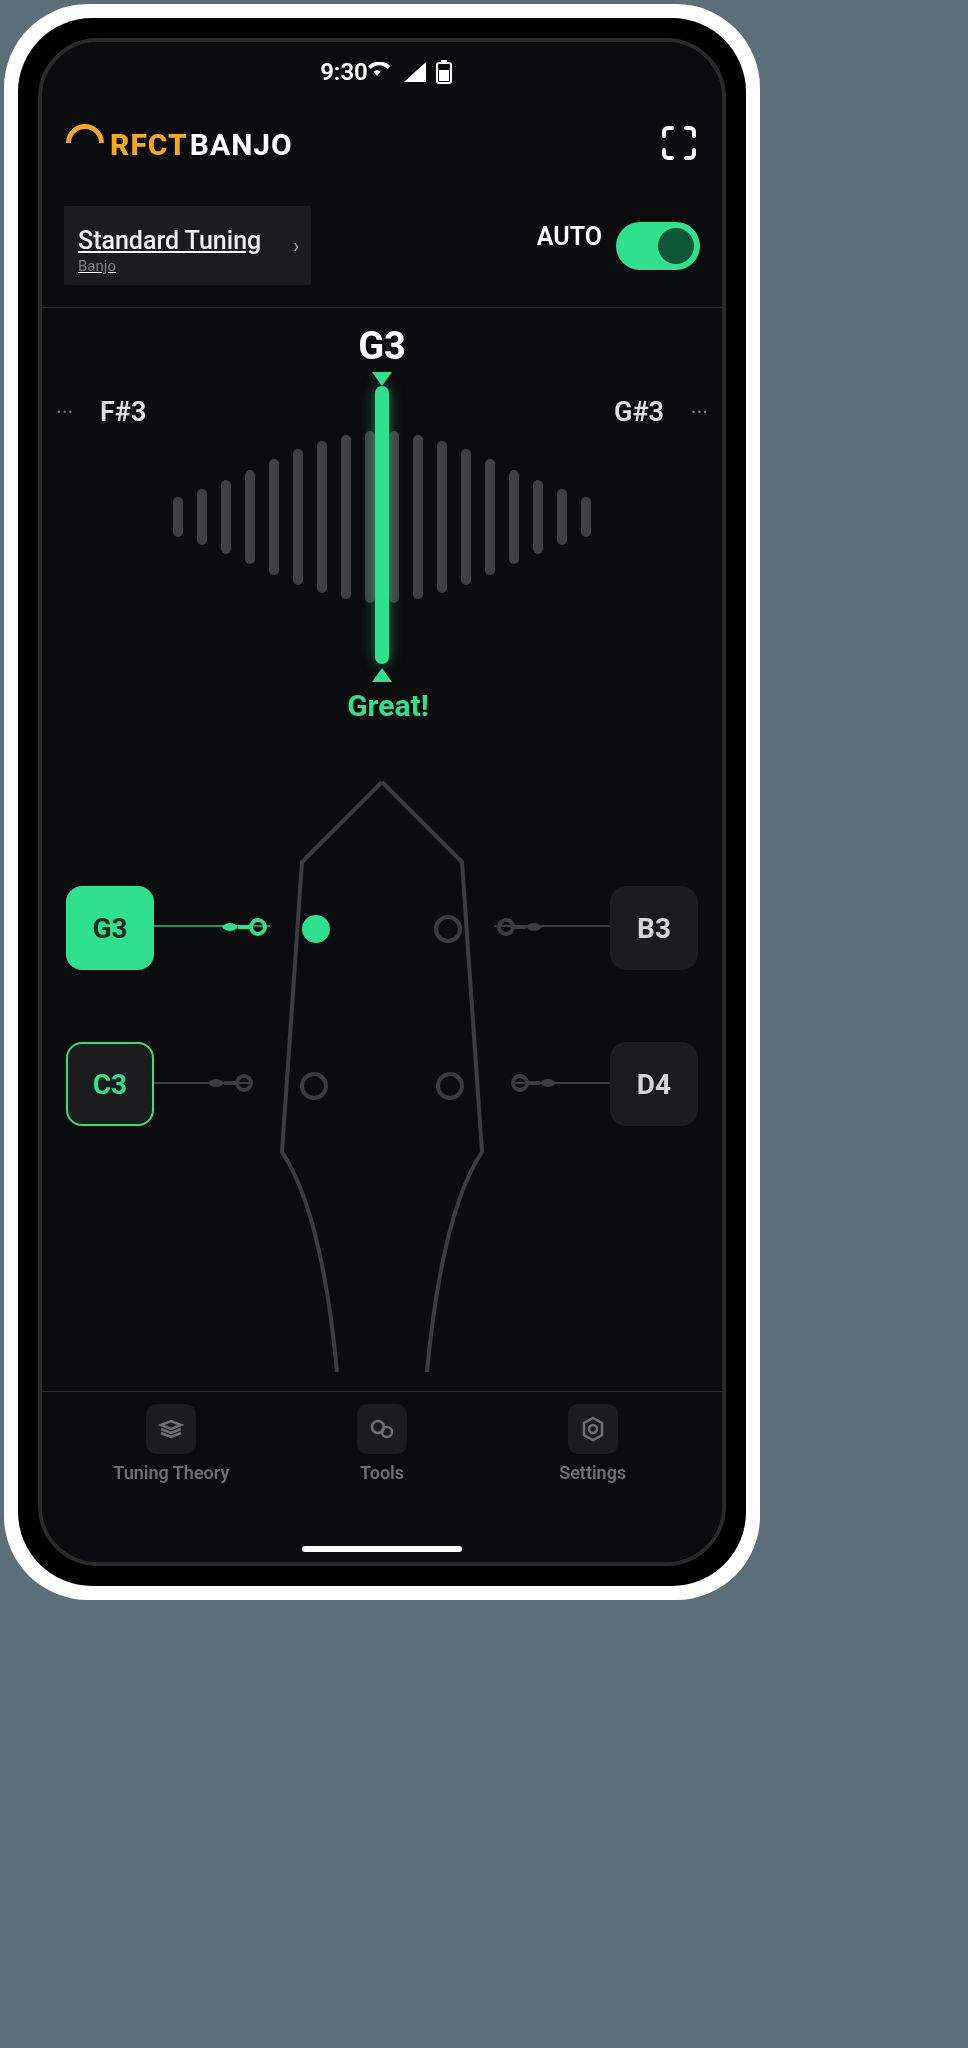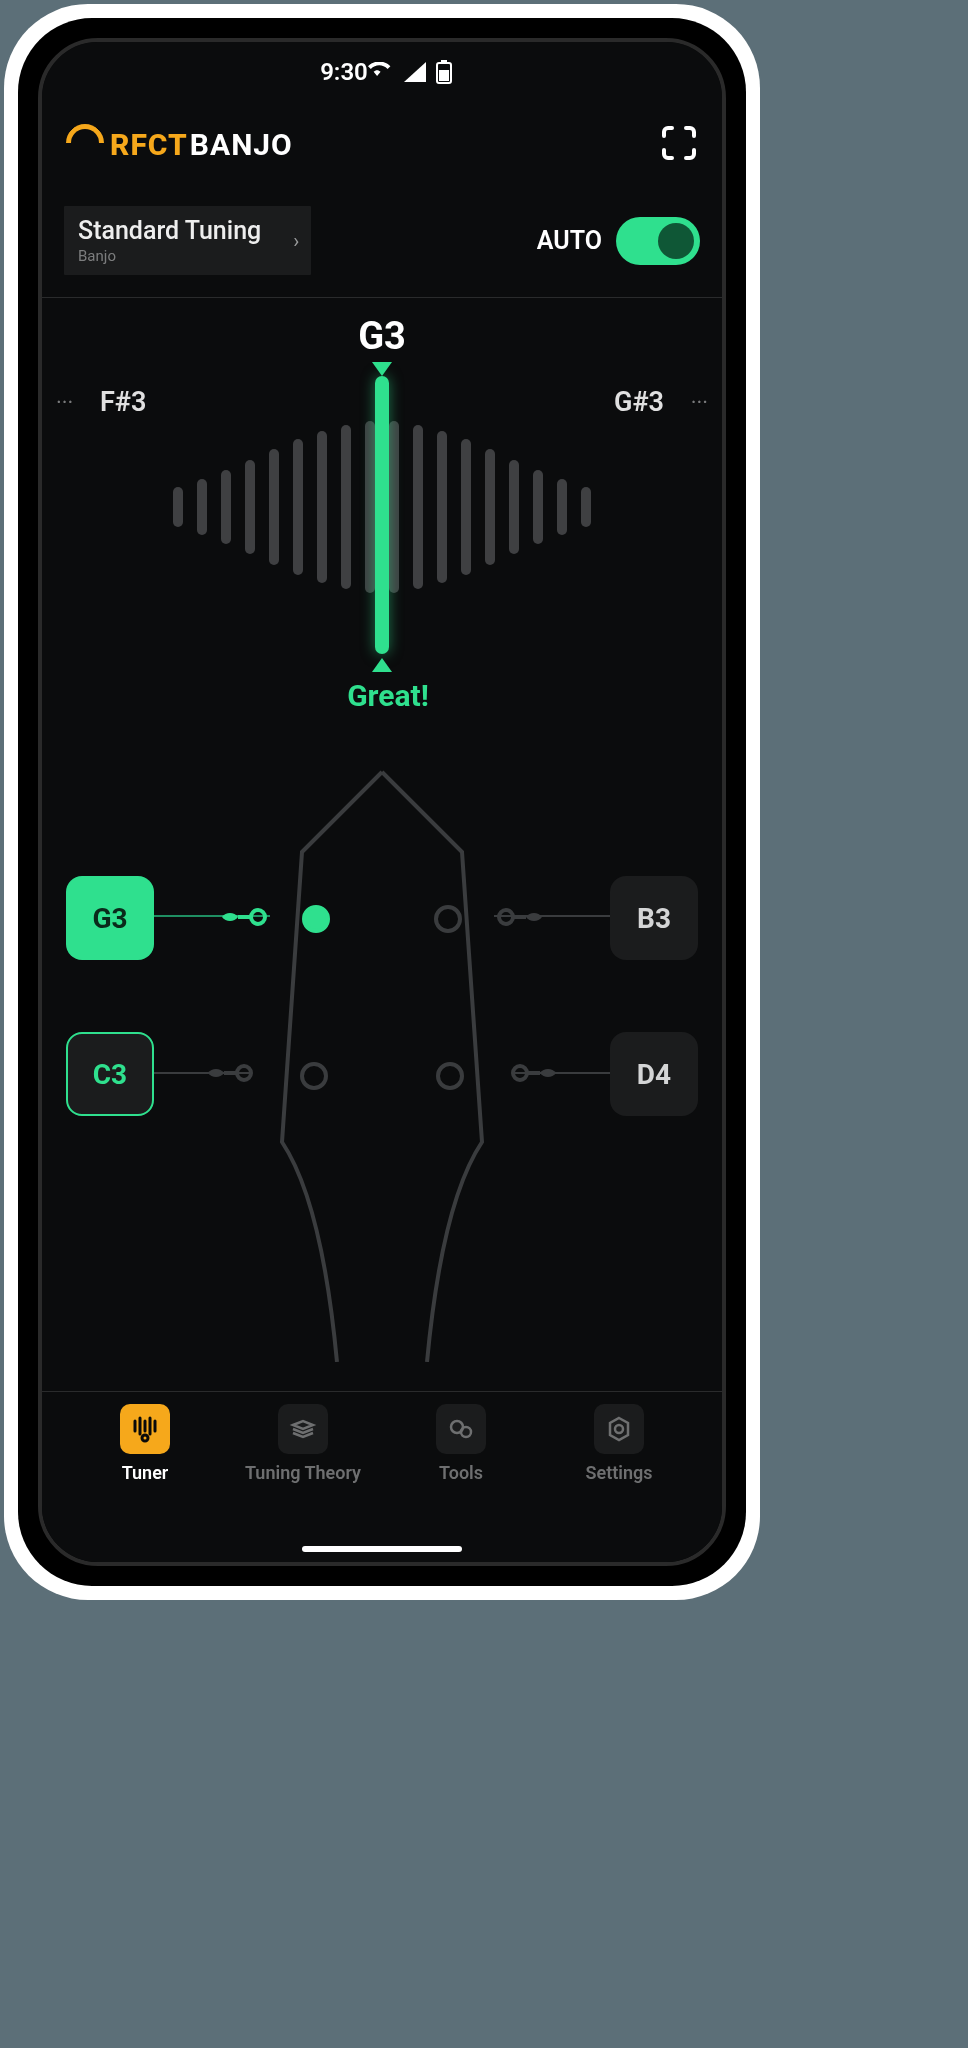--- a/index.html
+++ b/index.html
@@ -87,27 +87,28 @@
   .controls-row {
     margin-top:30px;
     padding:0 22px;
     display:flex;
     align-items:center;
     justify-content:space-between;
   }
   .tuning-select {
     background:#1b1c1d;
     border-radius:1px;
-    padding:10px 50px 10px 14px;
+    padding:20px 50px 10px 14px;
     position:relative;
+    text-decoration:underline;
   }
   .tuning-select .tlabel { font-size:25px; font-weight:500; color:#eee; }
   .tuning-select .tsub   { font-size:15px; color:#7c7d7e; margin-top:2px; }
   .tuning-select .chev   { position:absolute; right:12px; top:50%; transform:translateY(-50%); color:#9a9b9c; font-size:20px; }
-  .auto-group { display:flex; align-items:center; gap:14px;margin-left:20px; }
+  .auto-group { display:flex; gap:14px;margin-left:20px; }
   .auto-label { font-size:25px; font-weight:600; color:#fff; }
   .switch {
     width:84px; height:48px; border-radius:30px;
     background:#2fe08e;
     position:relative;
   }
   .switch .knob{
     position:absolute; right:6px; top:6px;
     width:36px; height:36px; border-radius:50%;
     background:#0f5736;
@@ -394,29 +395,20 @@
         <svg width="58" height="30">
                 <circle cx="42" cy="15" r="7" fill="none" stroke="#3a3c3e" stroke-width="4"></circle>
                 <path d="M34 15h-12" stroke="#3a3c3e" stroke-width="4"></path>
                 <path d="M22 15a10 10 0 0 1-16 0a10 10 0 0 1 16 0z" fill="#3a3c3e"></path>
               </svg>
       </span>
       <span class="peg-dot" style="right:258px; top:320px;"></span>
     </div>
 
     <div class="bottom-nav">
-      <div class="nav-item active">
-        <span class="nav-icon">
-          <svg width="30" height="30" viewBox="0 0 30 30" stroke="#0a0a0a" stroke-width="3" stroke-linecap="round" fill="none">
-            <path d="M5 7v10M10 4v16M15 7v10M20 4v16M25 7v10"></path>
-                  <circle cx="15" cy="24" r="3"></circle>
-          </svg>
-        </span>
-        <span class="nav-label">Tuner</span>
-      </div>
       <div class="nav-item">
         <span class="nav-icon">
           <svg width="28" height="28" viewBox="0 0 28 28" stroke="#6e6f70" stroke-width="2.5" fill="none">
             <path d="M4 10l10-4 10 4-10 4z"></path>
                   <path d="M4 14l10 4 10-4"></path>
                   <path d="M4 18l10 4 10-4"></path>
           </svg>
         </span>
         <span class="nav-label">Tuning Theory</span>
       </div>

